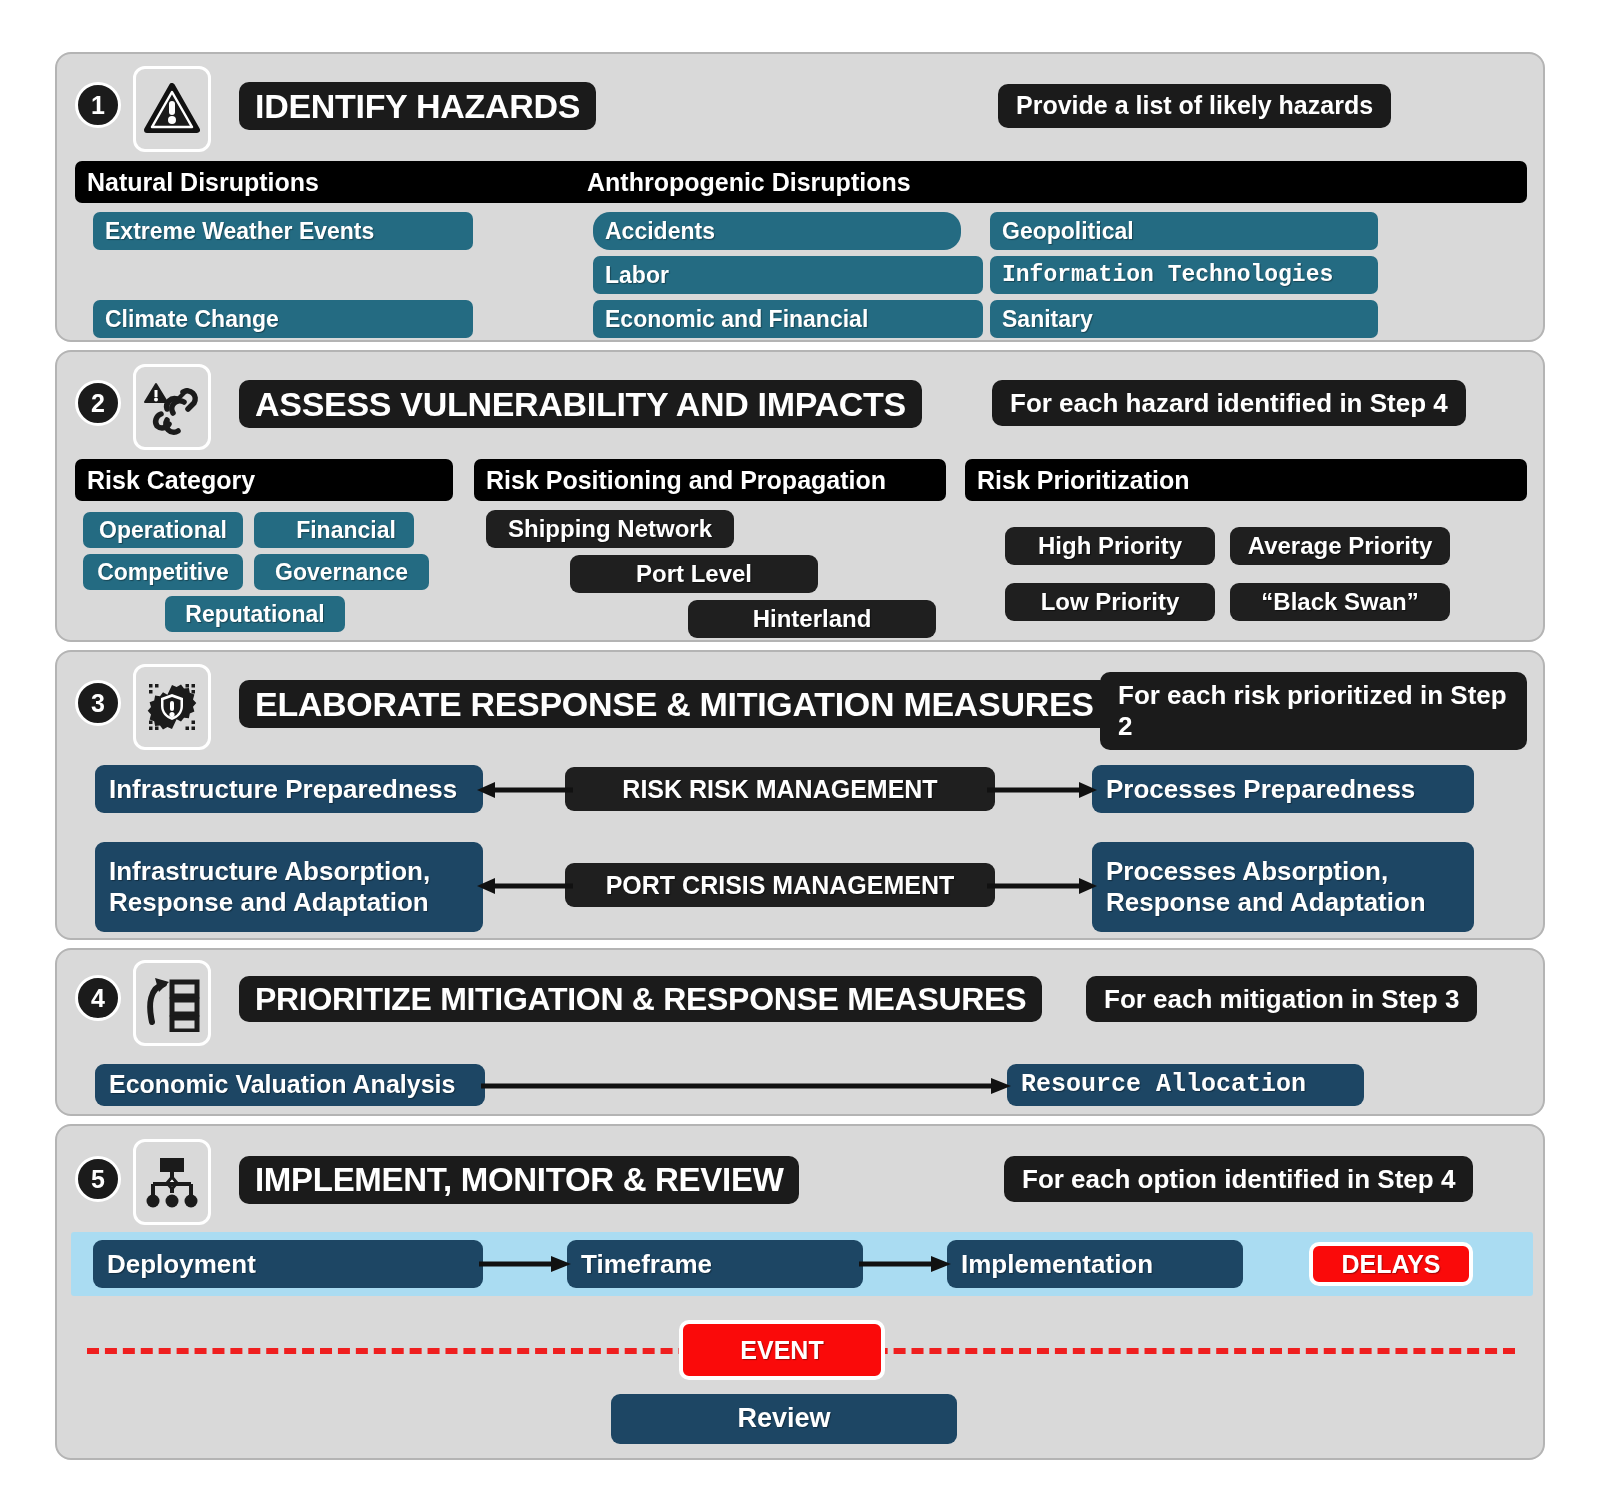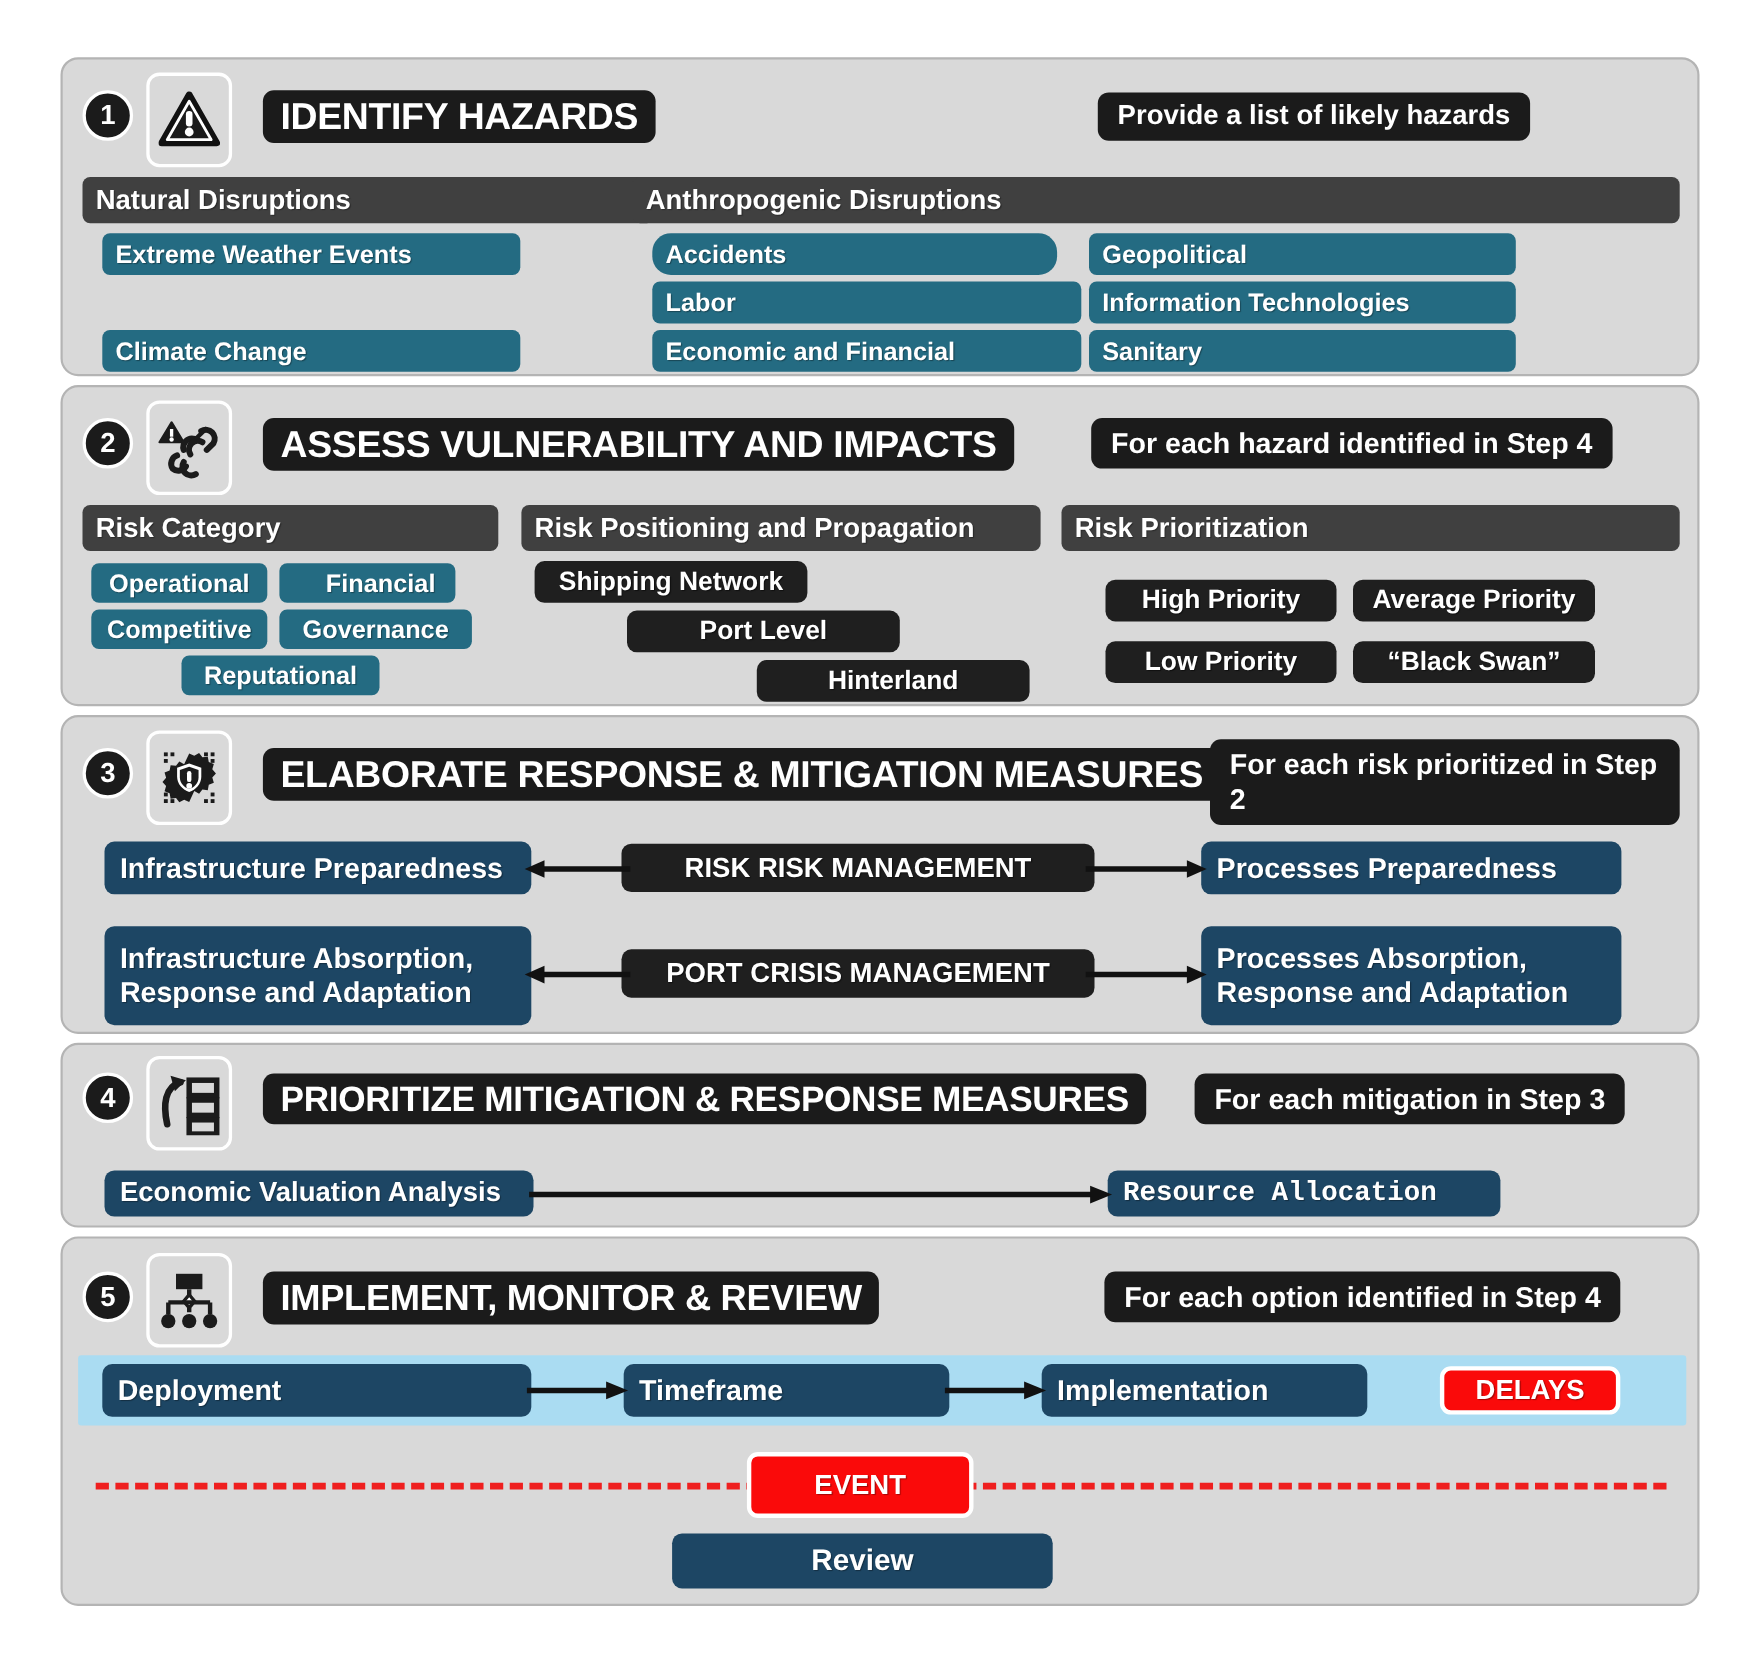--- a/index.html
+++ b/index.html
@@ -60,21 +60,21 @@
     border-radius: 10px;
     font-weight: bold;
     display: flex; align-items: center;
     padding: 6px 18px;
     line-height: 1.18;
   }
 
   
   .cat-header {
     position: absolute;
-    background: #404040; color: #ffffff;
+    background: #000000; color: #ffffff;
     border-radius: 7px;
     font-size: 25px; font-weight: bold;
     display: flex; align-items: center;
     padding: 0 12px;
     text-shadow: 1px 1px 1px rgba(0,0,0,.35);
   }
   .teal-box {
     position: absolute;
     background: #246b82; color: #ffffff;
     border-radius: 7px;
@@ -144,21 +144,21 @@
 
     <div class="cat-header" style="left:18px; top:107px; width:520px; height:42px;">Natural Disruptions</div>
     <div class="teal-box" style="left:36px; top:158px; width:380px; height:38px;">Extreme Weather Events</div>
     <div class="teal-box" style="left:36px; top:246px; width:380px; height:38px;">Climate Change</div>
 
     <div class="cat-header" style="left:518px; top:107px; width:952px; height:42px;">Anthropogenic Disruptions</div>
     <div class="teal-box" style="left:536px; top:158px; width:368px; height:38px;border-radius:17px;">Accidents</div>
     <div class="teal-box" style="left:536px; top:202px; width:390px; height:38px;">Labor</div>
     <div class="teal-box" style="left:536px; top:246px; width:390px; height:38px;">Economic and Financial</div>
     <div class="teal-box" style="left:933px; top:158px; width:388px; height:38px;">Geopolitical</div>
-    <div class="teal-box" style="left:933px; top:202px; width:388px; height:38px;">Information Technologies</div>
+    <div class="teal-box" style="left:933px; top:202px; width:388px; height:38px;font-family:Liberation Mono, monospace;">Information Technologies</div>
     <div class="teal-box" style="left:933px; top:246px; width:388px; height:38px;">Sanitary</div>
   </div>
 
   <div class="panel" id="panel2">
     <div class="step-num" style="left:18px; top:28px;">2</div>
     <div class="icon-box" style="left:76px; top:12px;">
       <svg width="58" height="58" viewBox="0 0 58 58" aria-hidden="true">
         <path d="M13 6 L24 24 H2 Z" fill="#1b1b1b" stroke="#1b1b1b" stroke-width="2" stroke-linejoin="round"></path>
         <rect x="11.5" y="12" width="3" height="7" fill="#fff"></rect>
         <circle cx="13" cy="21.5" r="2" fill="#fff"></circle>

